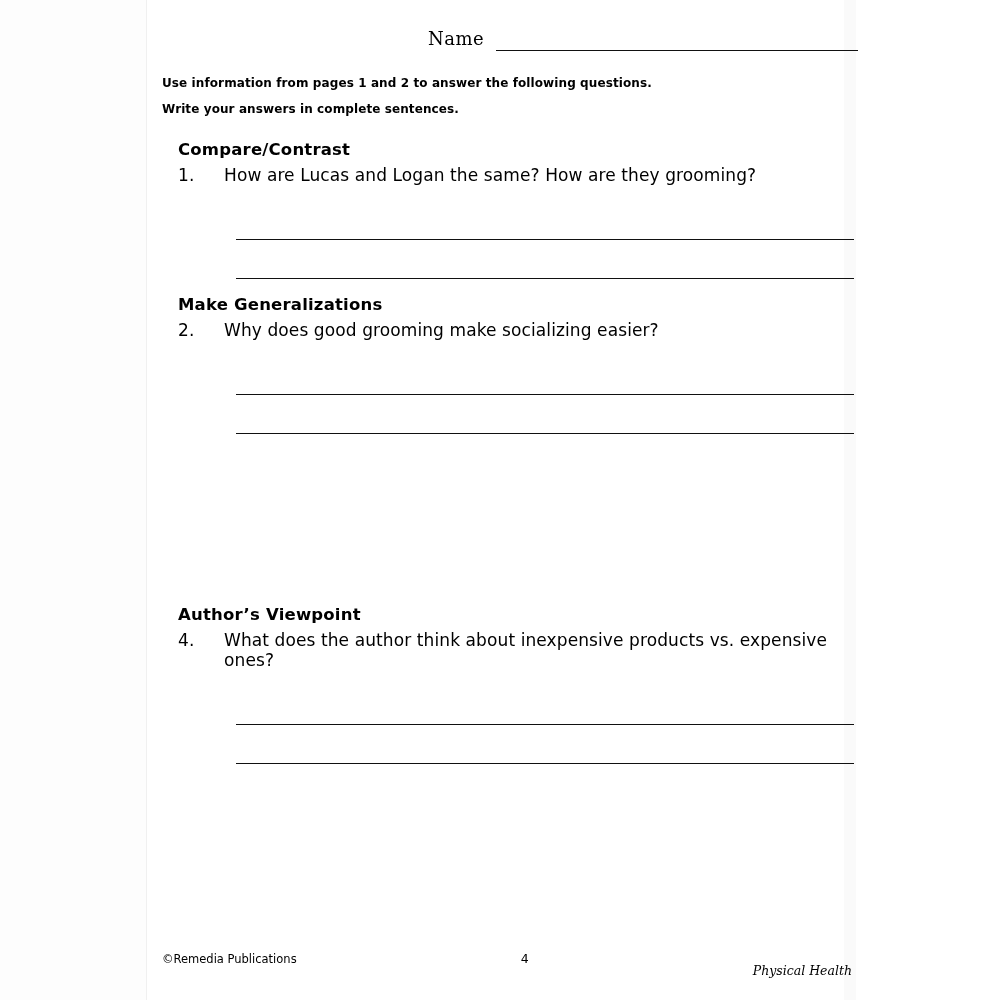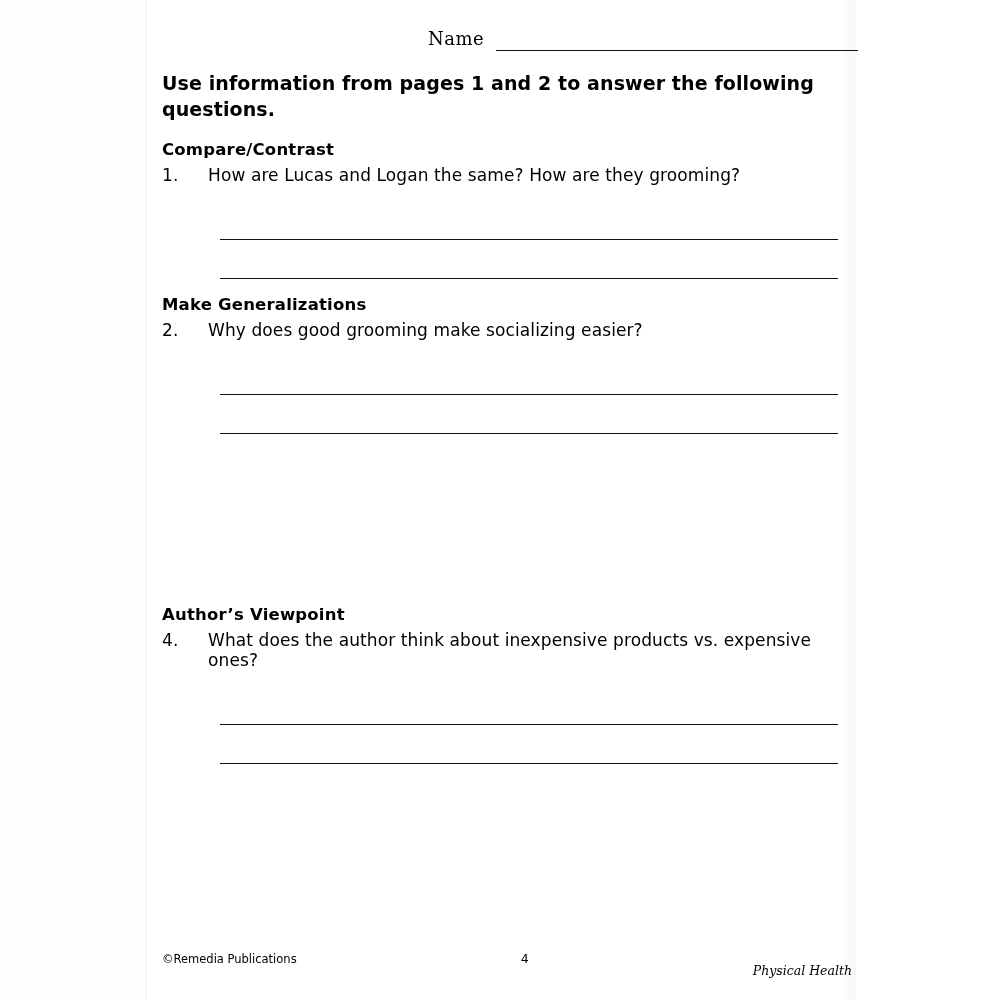--- a/index.html
+++ b/index.html
@@ -65,28 +65,28 @@
     height: 16px;
   }
 
   .instructions {
     position: absolute;
     top: 70px;
     left: 10px;
     width: 690px;
     font-family: "DejaVu Sans", sans-serif;
     font-weight: bold;
-    font-size: 19px;
+    font-size: 12px;
     line-height: 26px;
     letter-spacing: 0.1px;
   }
 
   .qblock {
     position: absolute;
-    left: 10px;
+    left: 26px;
     width: 690px;
   }
   .skill {
     font-weight: bold;
     font-size: 16.5px;
     letter-spacing: 0.2px;
     margin: 0 0 6px 0;
   }
   .qline {
     display: flex;
@@ -149,20 +149,21 @@
 
   <div class="content">
 
     <div class="name-row">
       <span class="name-label">Name</span>
       <span class="name-rule"></span>
     </div>
 
     <div class="instructions">
       <div>Use information from pages 1 and 2 to answer the following questions.</div>
+      <div>Write your answers in complete sentences.</div>
     </div>
 
     <div class="qblock" style="top:140px;">
       <div class="skill">Compare/Contrast</div>
       <div class="qline">
         <span class="qnum">1.</span>
         <span class="qtext">How are Lucas and Logan the same? How are they grooming?</span>
       </div>
       <div class="answer-lines">
         <div class="ansline"></div>

